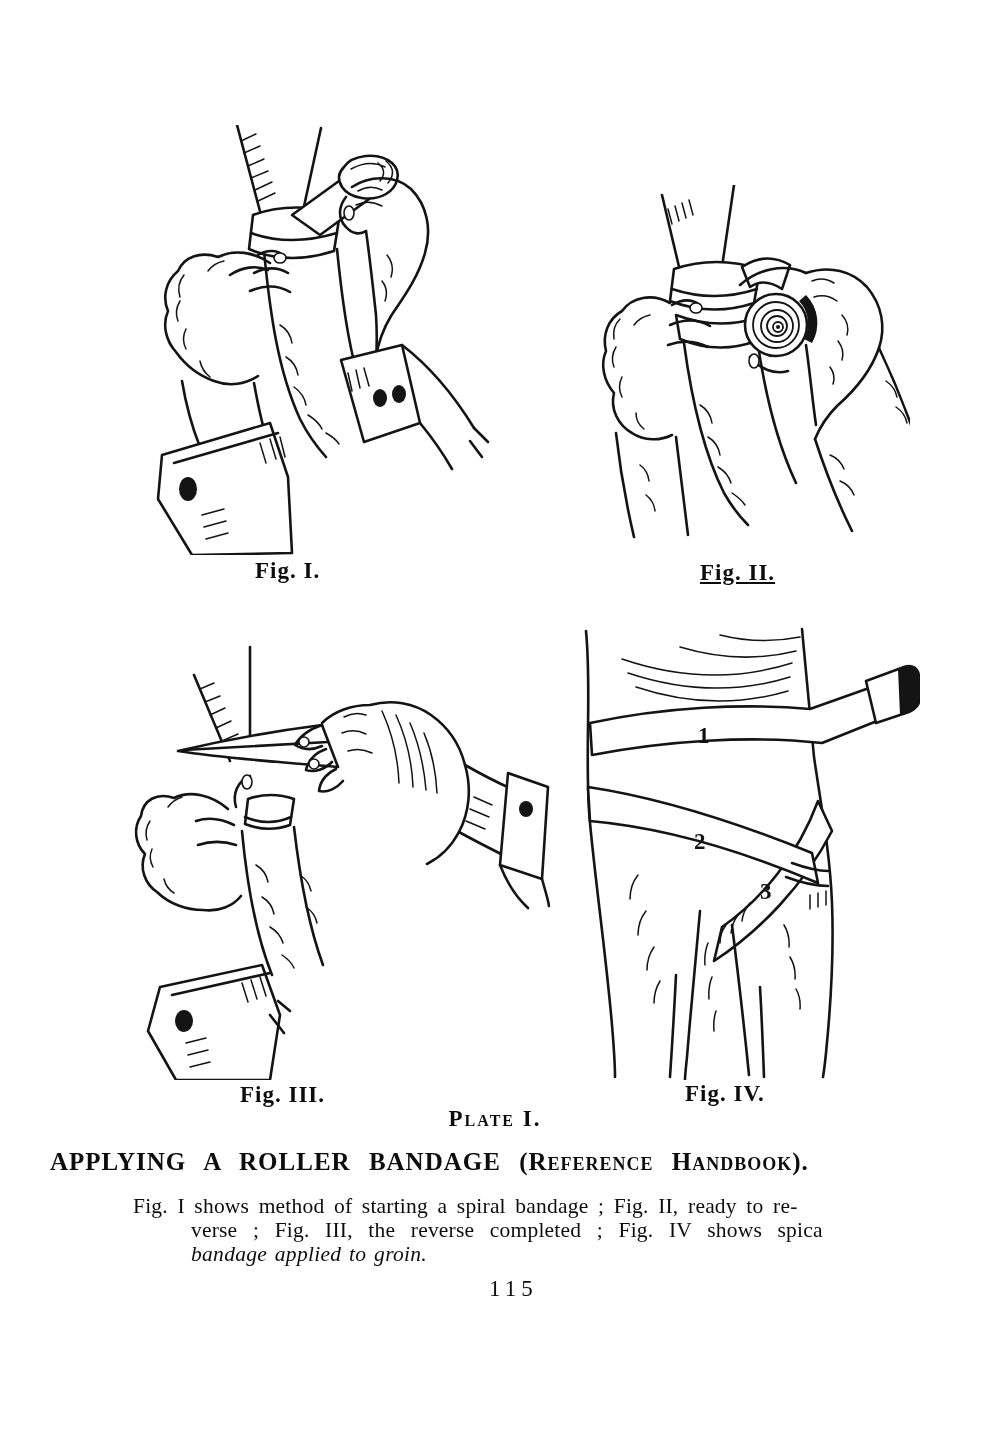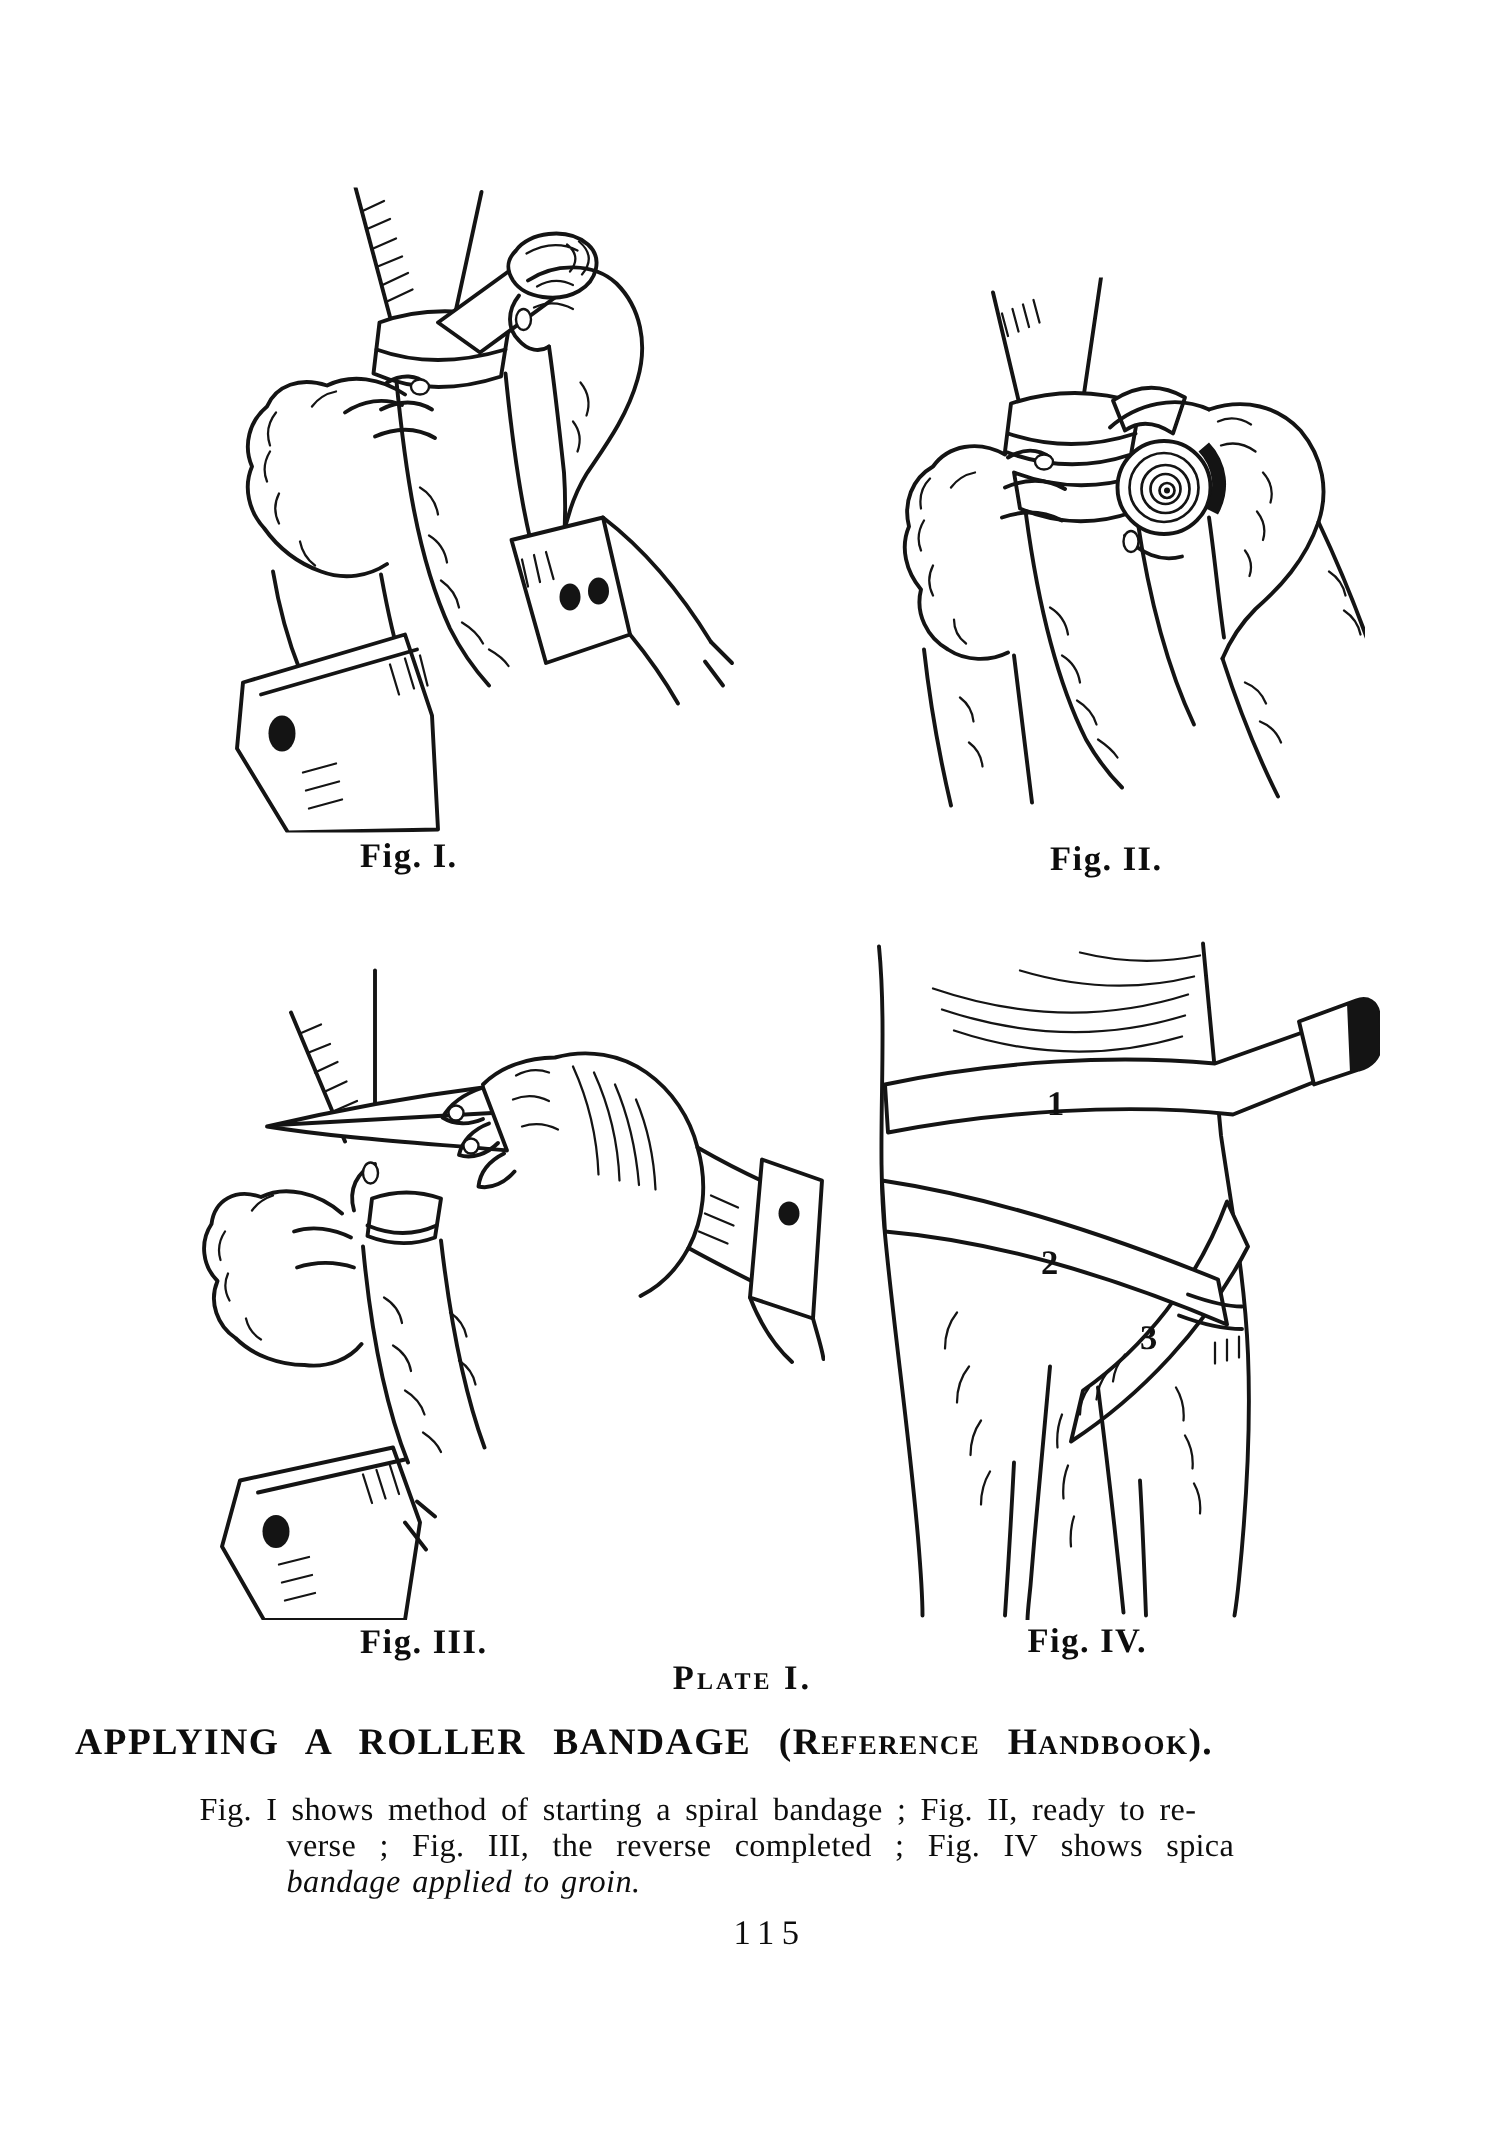--- a/index.html
+++ b/index.html
@@ -208,22 +208,22 @@
     <path d="M172,300 C178,348 184,400 189,450"></path>
     <path d="M116,350 C114,390 112,422 110,452"></path>
     <path d="M200,362 C202,396 203,426 204,452"></path>
     <path class="h" d="M78,250 q-8,10 -8,24 M86,286 q-8,10 -8,24 M94,322 q-7,10 -7,23 M100,356 q-6,10 -6,22 M148,318 q-4,10 -3,22 M152,352 q-4,10 -3,22 M156,386 q-3,9 -2,20 M224,300 q6,10 5,22 M230,332 q6,10 5,22 M236,364 q5,9 4,20"></path>
   </g>
   <text class="lbl" x="138" y="118">1</text>
   <text class="lbl" x="134" y="224">2</text>
   <text class="lbl" x="200" y="274">3</text>
 </svg>
 
-<div class="abs figcap" style="left:240px;top:558px;text-align:right;">Fig. I.</div>
-<div class="abs figcap" style="left:700px;top:560px;">Fig. II.</div>
+<div class="abs figcap" style="left:255px;top:558px;text-align:right;">Fig. I.</div>
+<div class="abs figcap" style="left:700px;top:560px;text-decoration:underline;">Fig. II.</div>
 <div class="abs figcap" style="left:240px;top:1082px;">Fig. III.</div>
 <div class="abs figcap" style="left:685px;top:1081px;">Fig. IV.</div>
 
 <div class="abs plate" style="left:360px;top:1106px;width:270px;">Plate I.</div>
 
 <div class="abs title-row" style="left:50px;top:1148px;width:930px;">
   <span>APPLYING A ROLLER BANDAGE</span>
   <span class="sc">(Reference Handbook).</span>
 </div>
 

